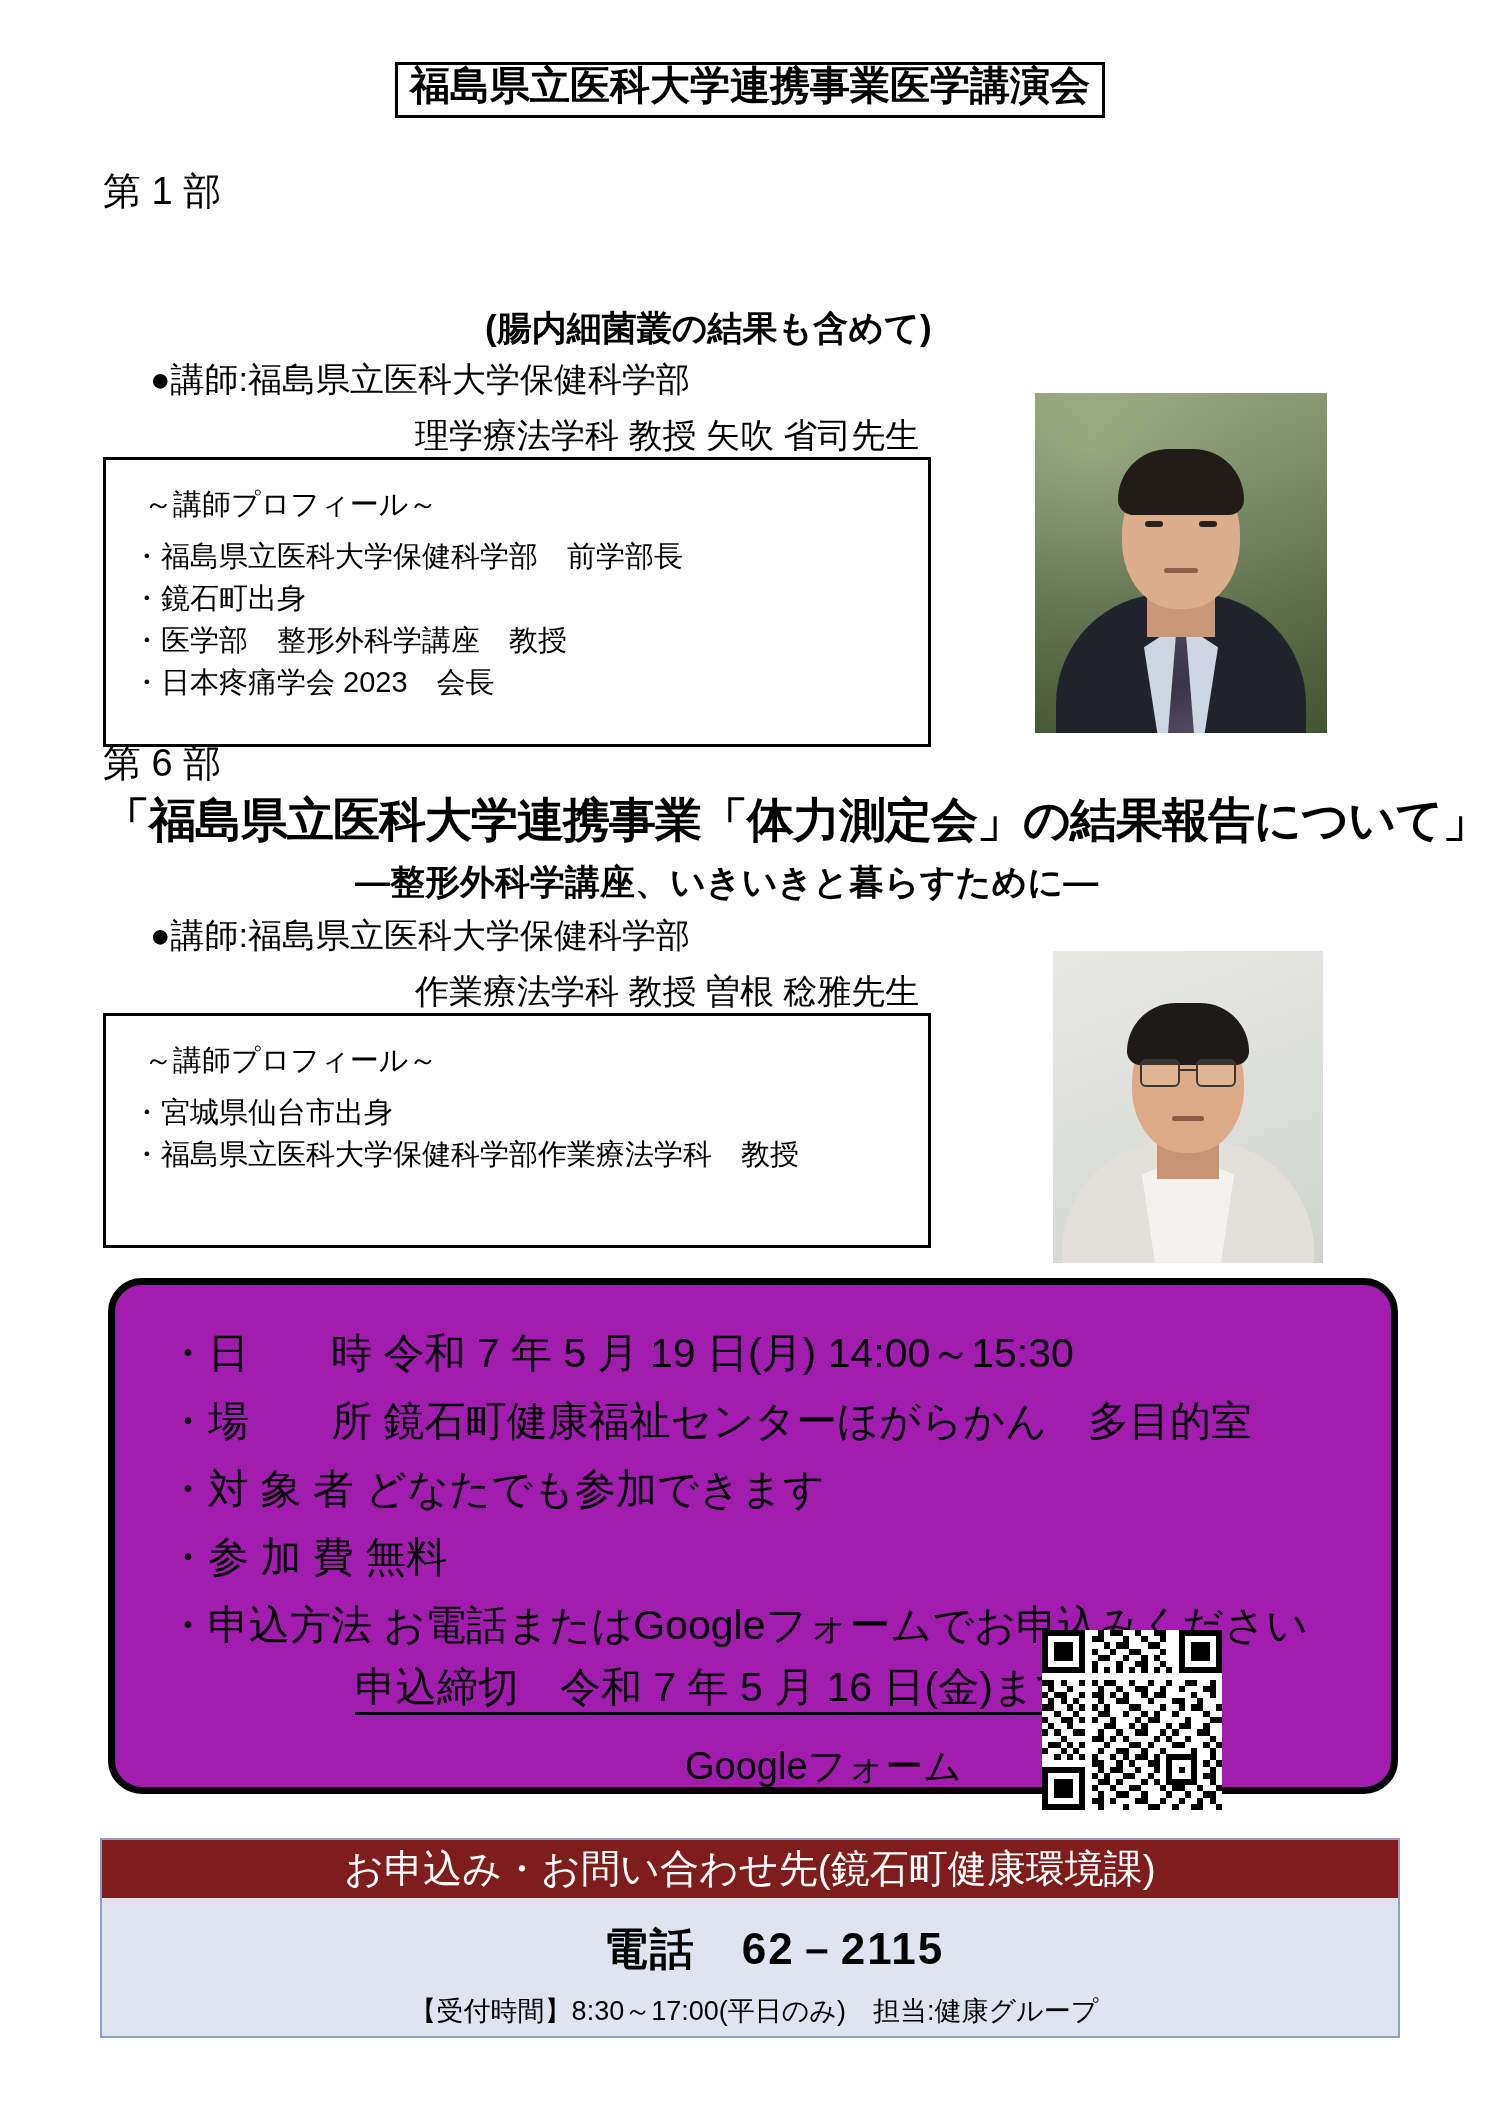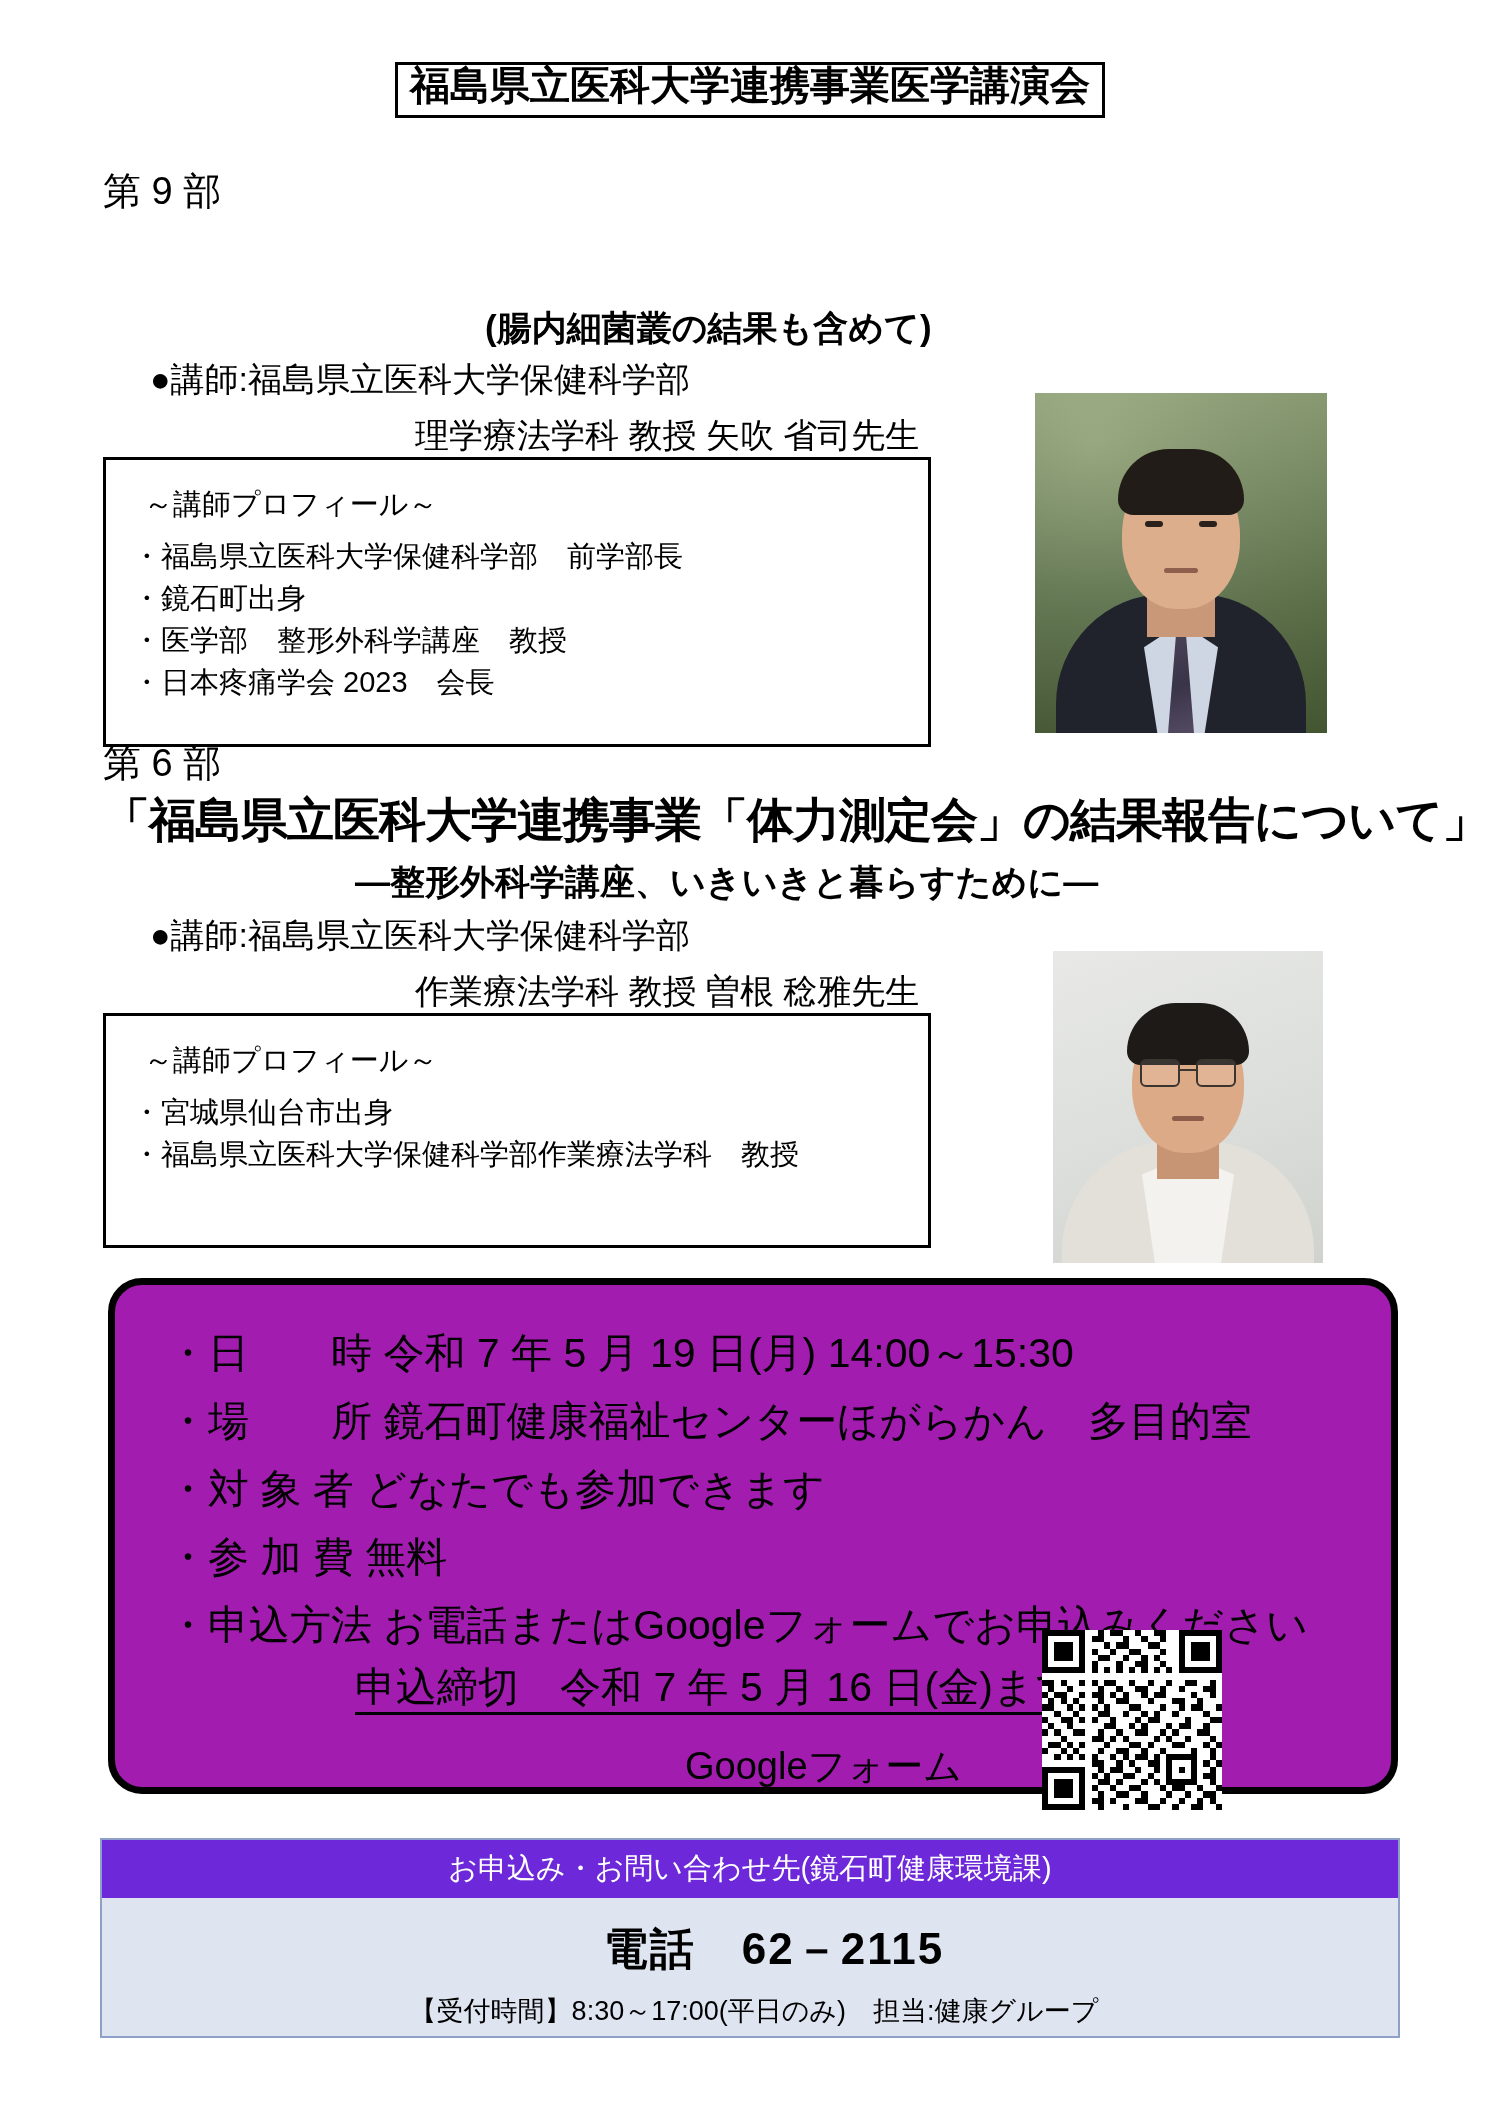--- a/index.html
+++ b/index.html
@@ -331,23 +331,23 @@
     left: 100px;
     top: 1838px;
     width: 1300px;
     height: 200px;
     border: 2px solid #8fa0c8;
     box-sizing: border-box;
     background: #dfe4f1;
   }
   .footer-head {
     height: 58px;
-    background: #6d28d9;
+    background: #7f1d1d;
     color: #ffffff;
-    font-size: 29px;
+    font-size: 39px;
     display: flex;
     align-items: center;
     justify-content: center;
     letter-spacing: 0px;
   }
   .footer-tel {
     text-align: center;
     font-size: 44px;
     font-weight: 700;
     margin-top: 22px;
@@ -363,21 +363,21 @@
 </style>
 </head>
 <body>
 
 <div class="page">
 
   <div class="header-title-wrap">
     <div class="header-title">福島県立医科大学連携事業医学講演会</div>
   </div>
 
-  <div class="part-label" id="part1-label">第 9 部</div>
+  <div class="part-label" id="part1-label">第 1 部</div>
   <div class="part-subtitle" id="part1-sub">(腸内細菌叢の結果も含めて)</div>
   <div class="speaker-line1" id="p1-speaker1">●講師:福島県立医科大学保健科学部</div>
   <div class="speaker-line2" id="p1-speaker2">理学療法学科 教授 矢吹 省司先生</div>
 
   <div class="profile-box" id="p1-profile">
     <div class="profile-head">～講師プロフィール～</div>
     <ul class="profile-list">
       <li>福島県立医科大学保健科学部　前学部長</li>
       <li>鏡石町出身</li>
       <li>医学部　整形外科学講座　教授</li>

